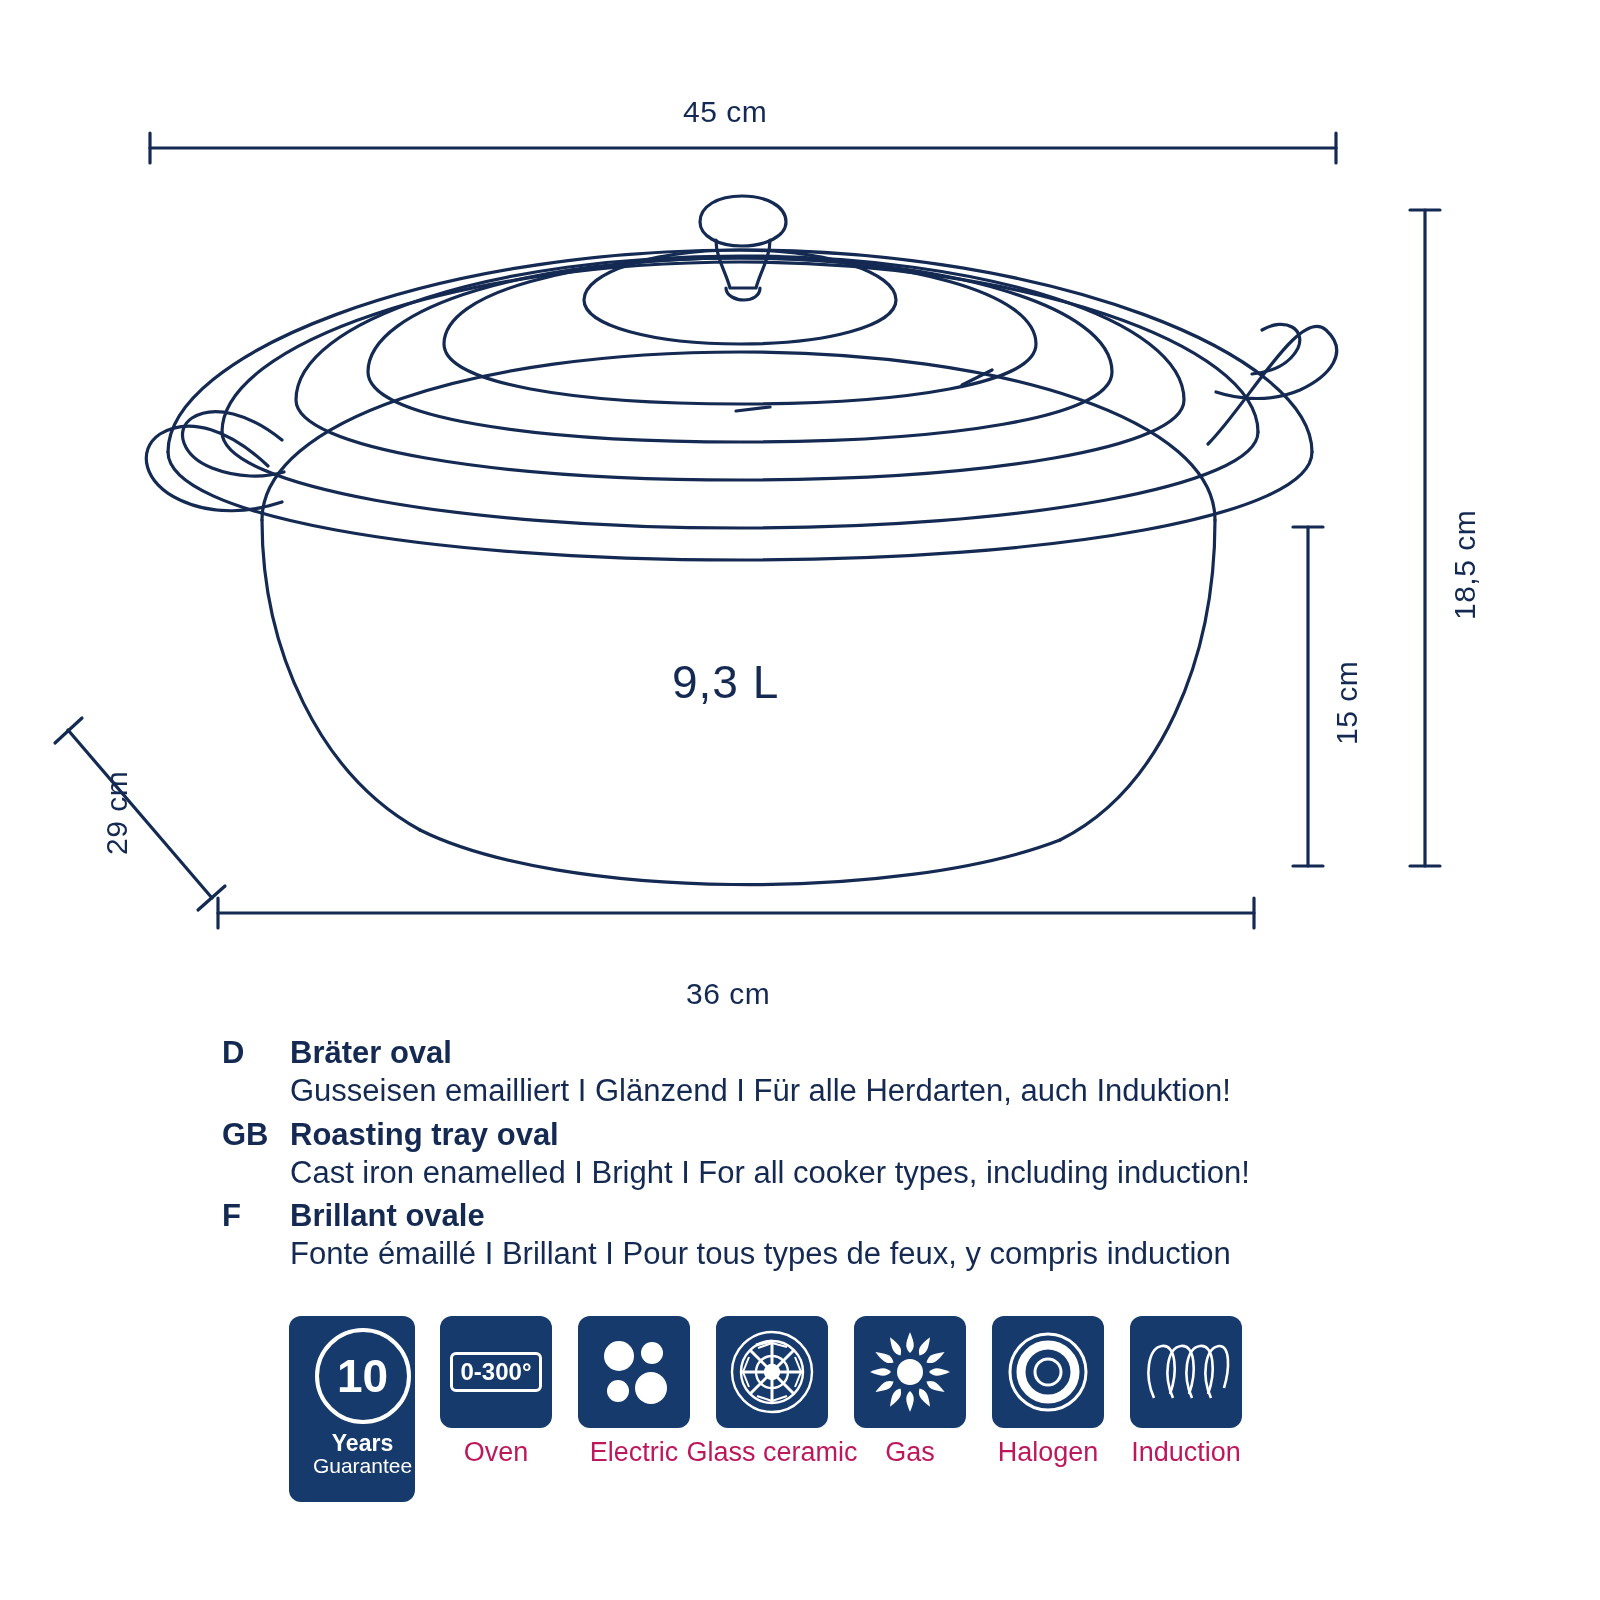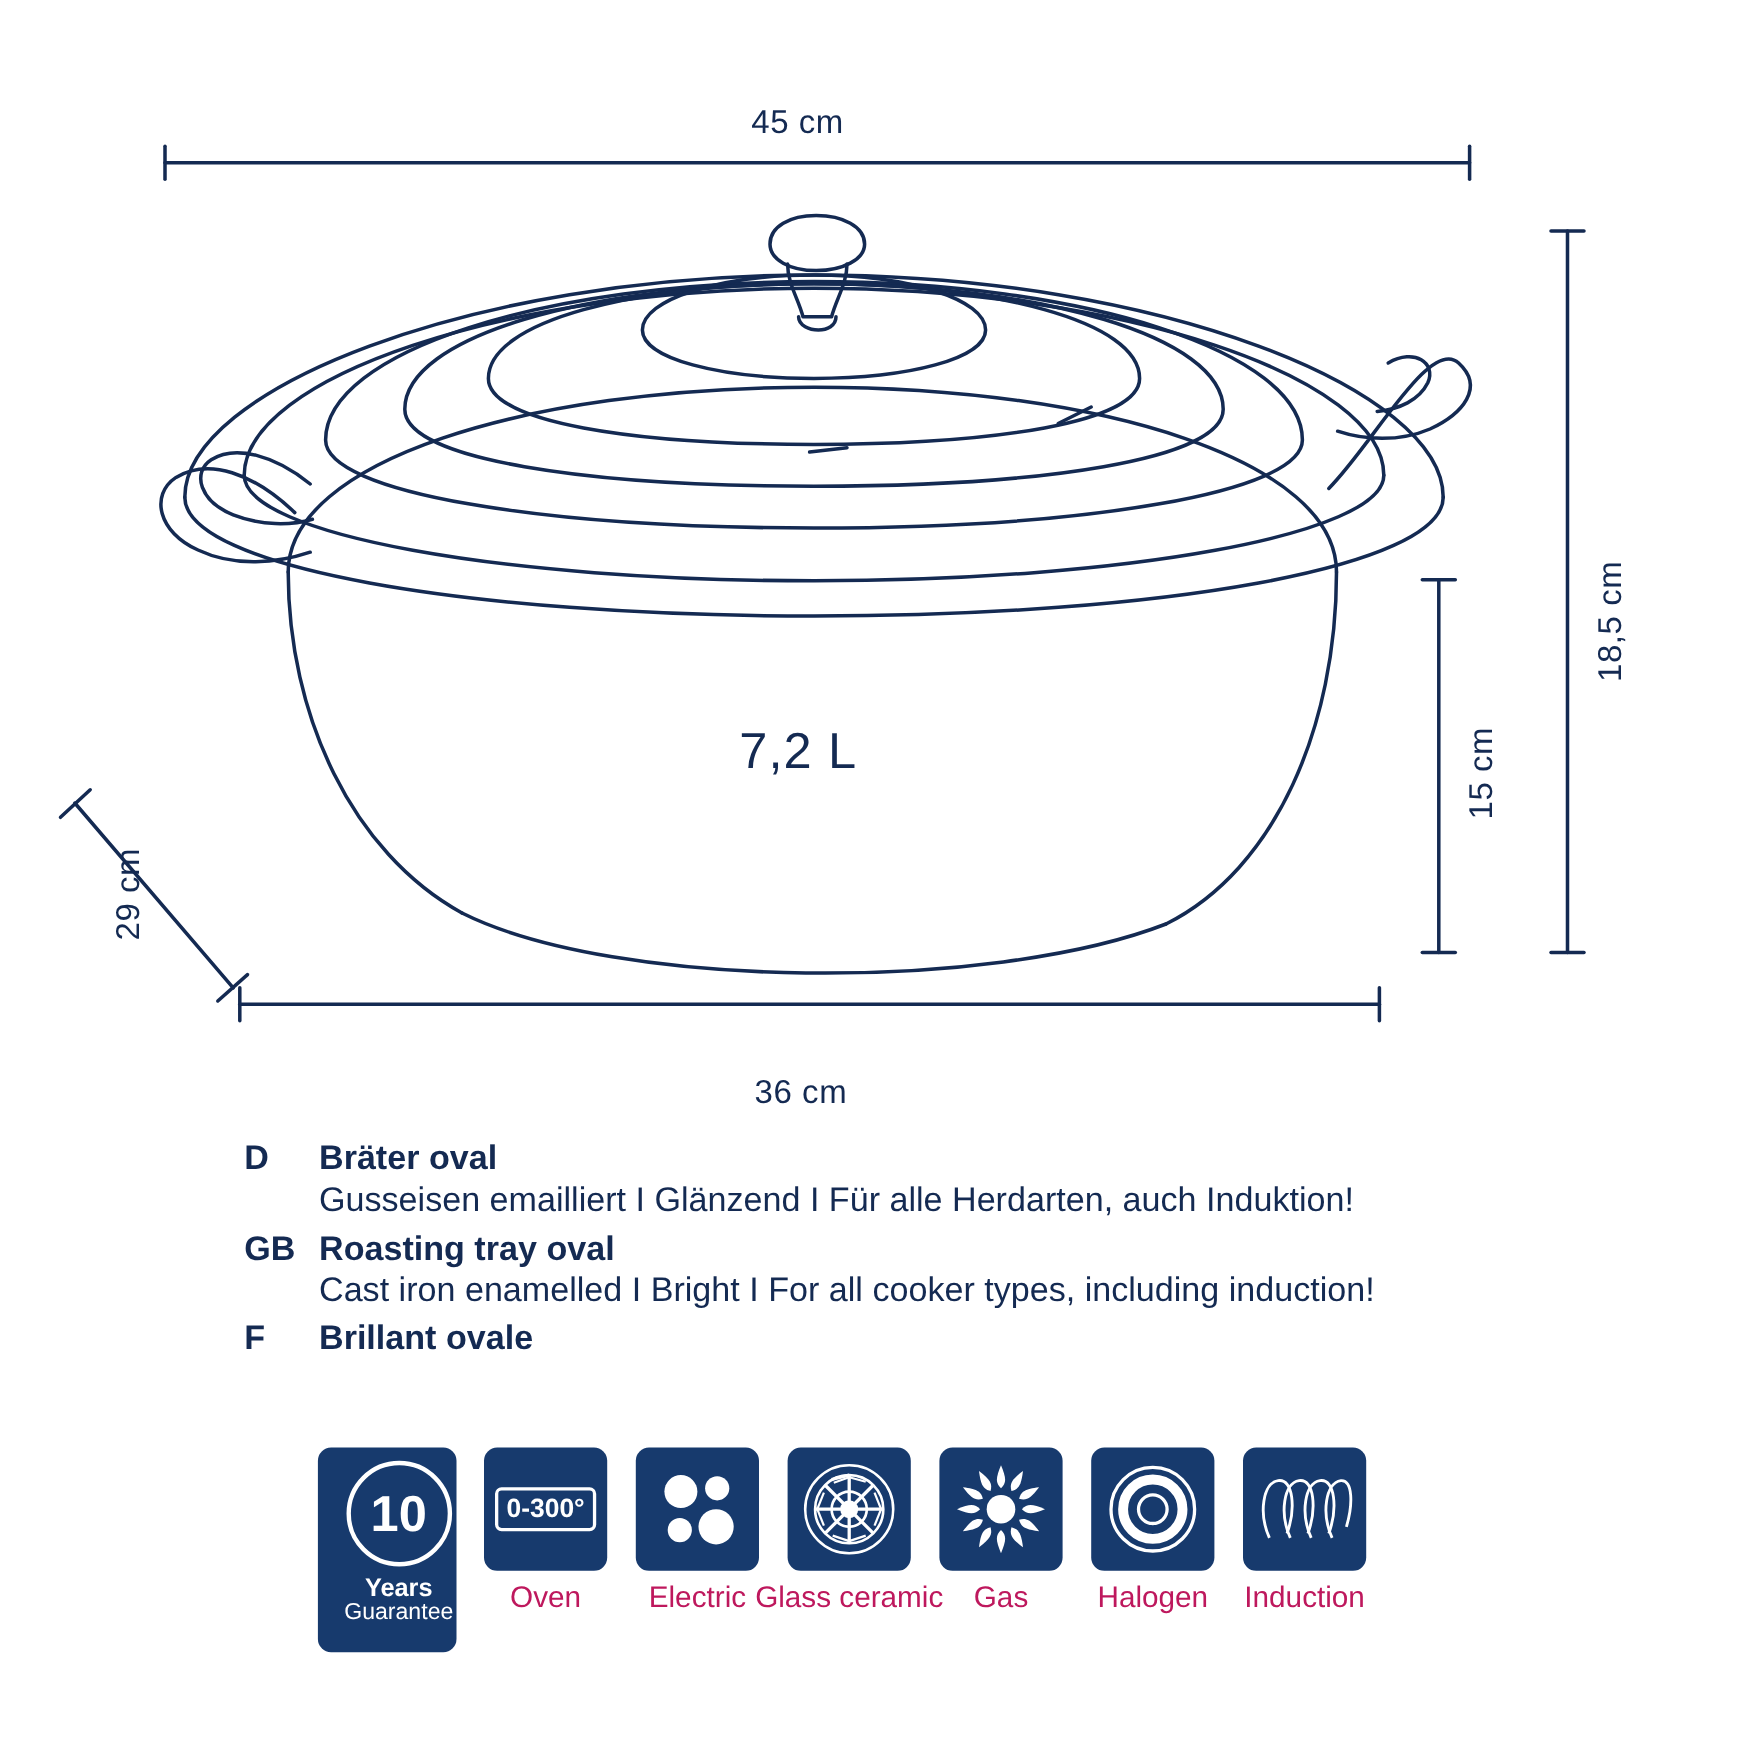--- a/index.html
+++ b/index.html
@@ -258,21 +258,21 @@
         <path d="M700 222 C700 206 718 196 742 196 C766 196 786 206 786 222
                  C786 236 766 246 742 246 C718 246 700 236 700 222"></path>
         <path d="M716 240 C716 258 726 272 730 288 L756 288 C760 272 770 258 770 240"></path>
         <path d="M726 288 C726 296 736 300 744 300 C752 300 760 296 760 288"></path>
       </g>
     </g>
   </svg>
 
   <div class="dim-label" id="label-width-top">45 cm</div>
   <div class="dim-label" id="label-width-bot">36 cm</div>
-  <div class="dim-label" id="label-volume">7,2 L</div>
+  <div class="dim-label" id="label-volume">9,3 L</div>
   <div class="dim-label vertical" id="label-height-outer">18,5 cm</div>
   <div class="dim-label vertical" id="label-height-inner">15 cm</div>
   <div class="dim-label vertical" id="label-depth">29 cm</div>
 
   <div id="text-block">
 
     <div class="lang-row">
       <div class="lang-code">D</div>
       <div class="lang-title">Bräter oval</div>
     </div>
@@ -281,20 +281,21 @@
     <div class="lang-row">
       <div class="lang-code">GB</div>
       <div class="lang-title">Roasting tray oval</div>
     </div>
     <div class="lang-desc">Cast iron enamelled I Bright I For all cooker types, including induction!</div>
 
     <div class="lang-row">
       <div class="lang-code">F</div>
       <div class="lang-title">Brillant ovale</div>
     </div>
+    <div class="lang-desc">Fonte émaillé I Brillant I Pour tous types de feux, y compris induction</div>
   </div>
 
   <div id="icon-row">
 
     <div class="guarantee-cell">
       <div class="guarantee-box">
         <div class="guarantee-circle">10</div>
         <div class="guarantee-years">Years</div>
         <div class="guarantee-sub">Guarantee</div>
       </div>

